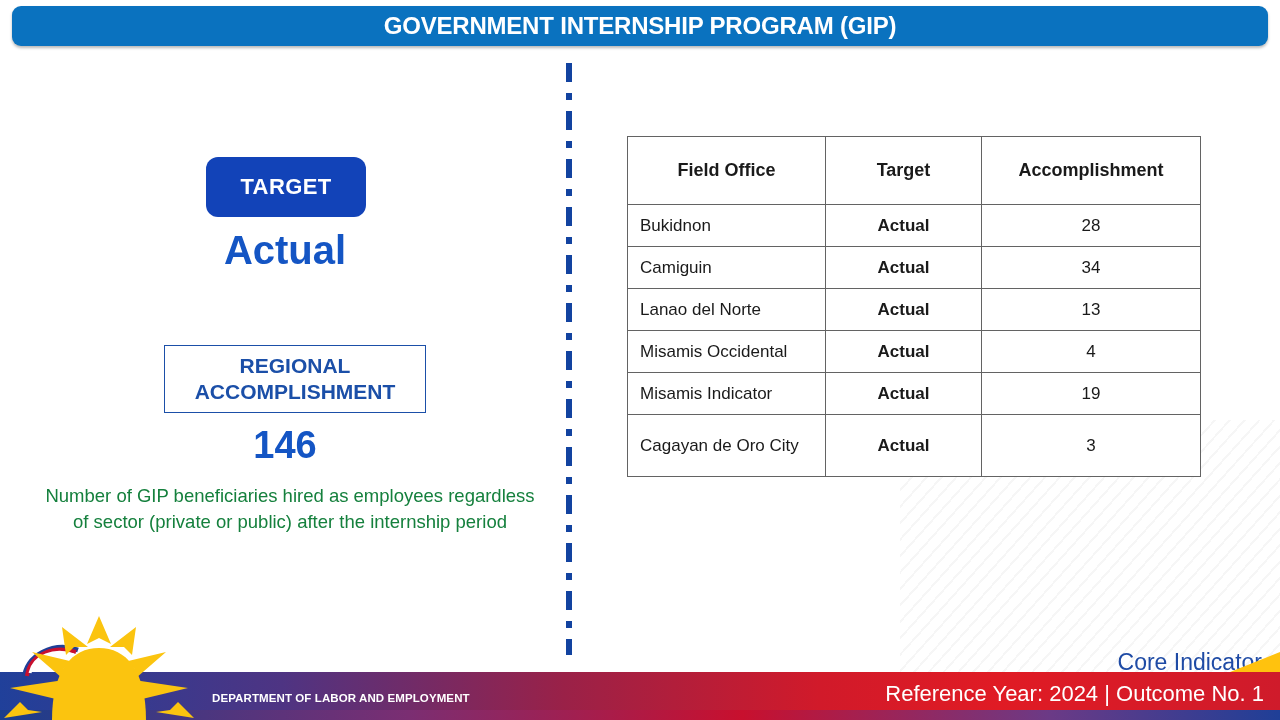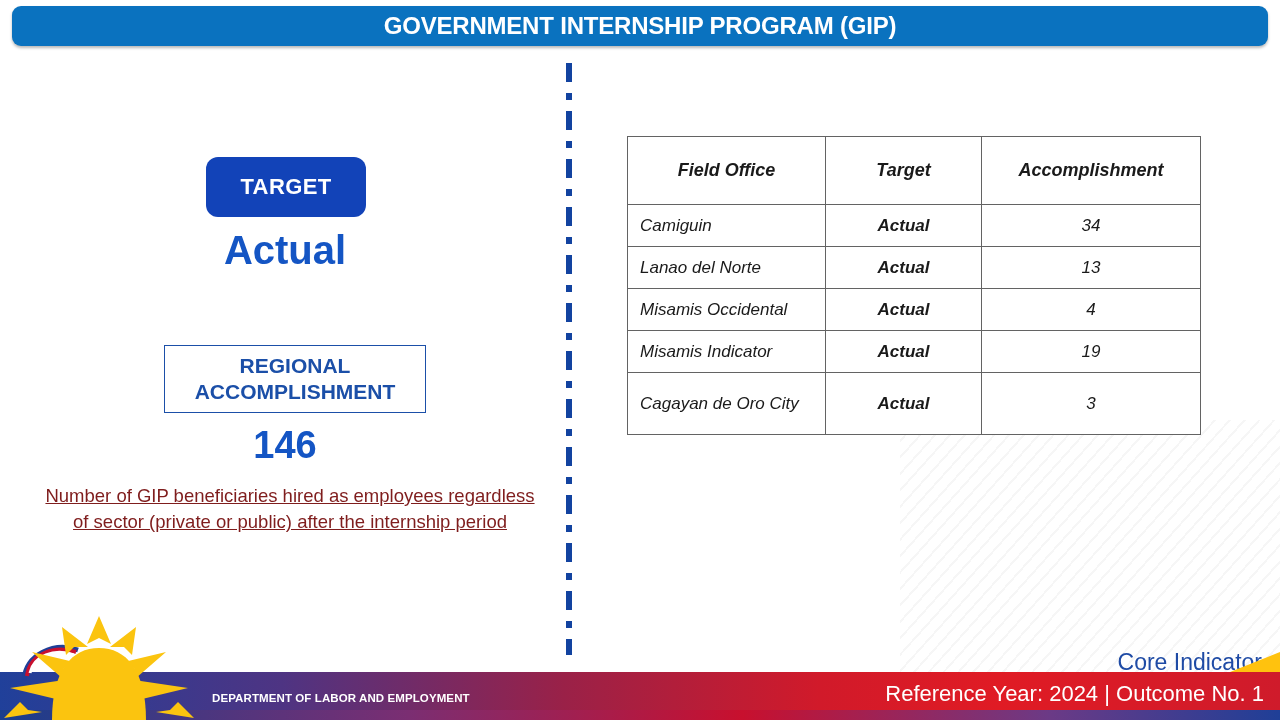--- a/index.html
+++ b/index.html
@@ -121,24 +121,23 @@
     font-size: 38px;
     font-weight: bold;
   }
 
   .indicator-desc {
     position: absolute;
     left: 40px;
     top: 483px;
     width: 500px;
     text-align: center;
-    color: #7f1d1d;
+    color: #15803d;
     font-size: 18.5px;
     line-height: 1.40;
-    text-decoration: underline;
   }
 
   
   .divider {
     position: absolute;
     left: 566px;
     top: 63px;
     width: 6px;
     height: 592px;
     background-image: linear-gradient(
@@ -160,21 +159,20 @@
     border-collapse: collapse;
     table-layout: fixed;
     background: #ffffff;
   }
   .data-table th,
   .data-table td {
     border: 1.4px solid #636363;
     font-size: 17px;
     color: #1a1a1a;
     padding: 0 12px;
-    font-style: italic;
   }
   .data-table thead th {
     height: 68px;
     font-weight: bold;
     text-align: center;
     font-size: 18px;
   }
   .col-office  { width: 198px; }
   .col-target  { width: 156px; }
   .col-accomp  { width: 219px; }
@@ -289,20 +287,25 @@
         <col class="col-accomp">
     </colgroup>
     <thead>
       <tr>
         <th>Field Office</th>
         <th>Target</th>
         <th>Accomplishment</th>
       </tr>
     </thead>
     <tbody id="table-body">
+        <tr>
+          <td class="cell-office">Bukidnon</td>
+          <td class="cell-target">Actual</td>
+          <td class="cell-accomp">28</td>
+        </tr>
         <tr>
           <td class="cell-office">Camiguin</td>
           <td class="cell-target">Actual</td>
           <td class="cell-accomp">34</td>
         </tr>
         <tr>
           <td class="cell-office">Lanao del Norte</td>
           <td class="cell-target">Actual</td>
           <td class="cell-accomp">13</td>
         </tr>

